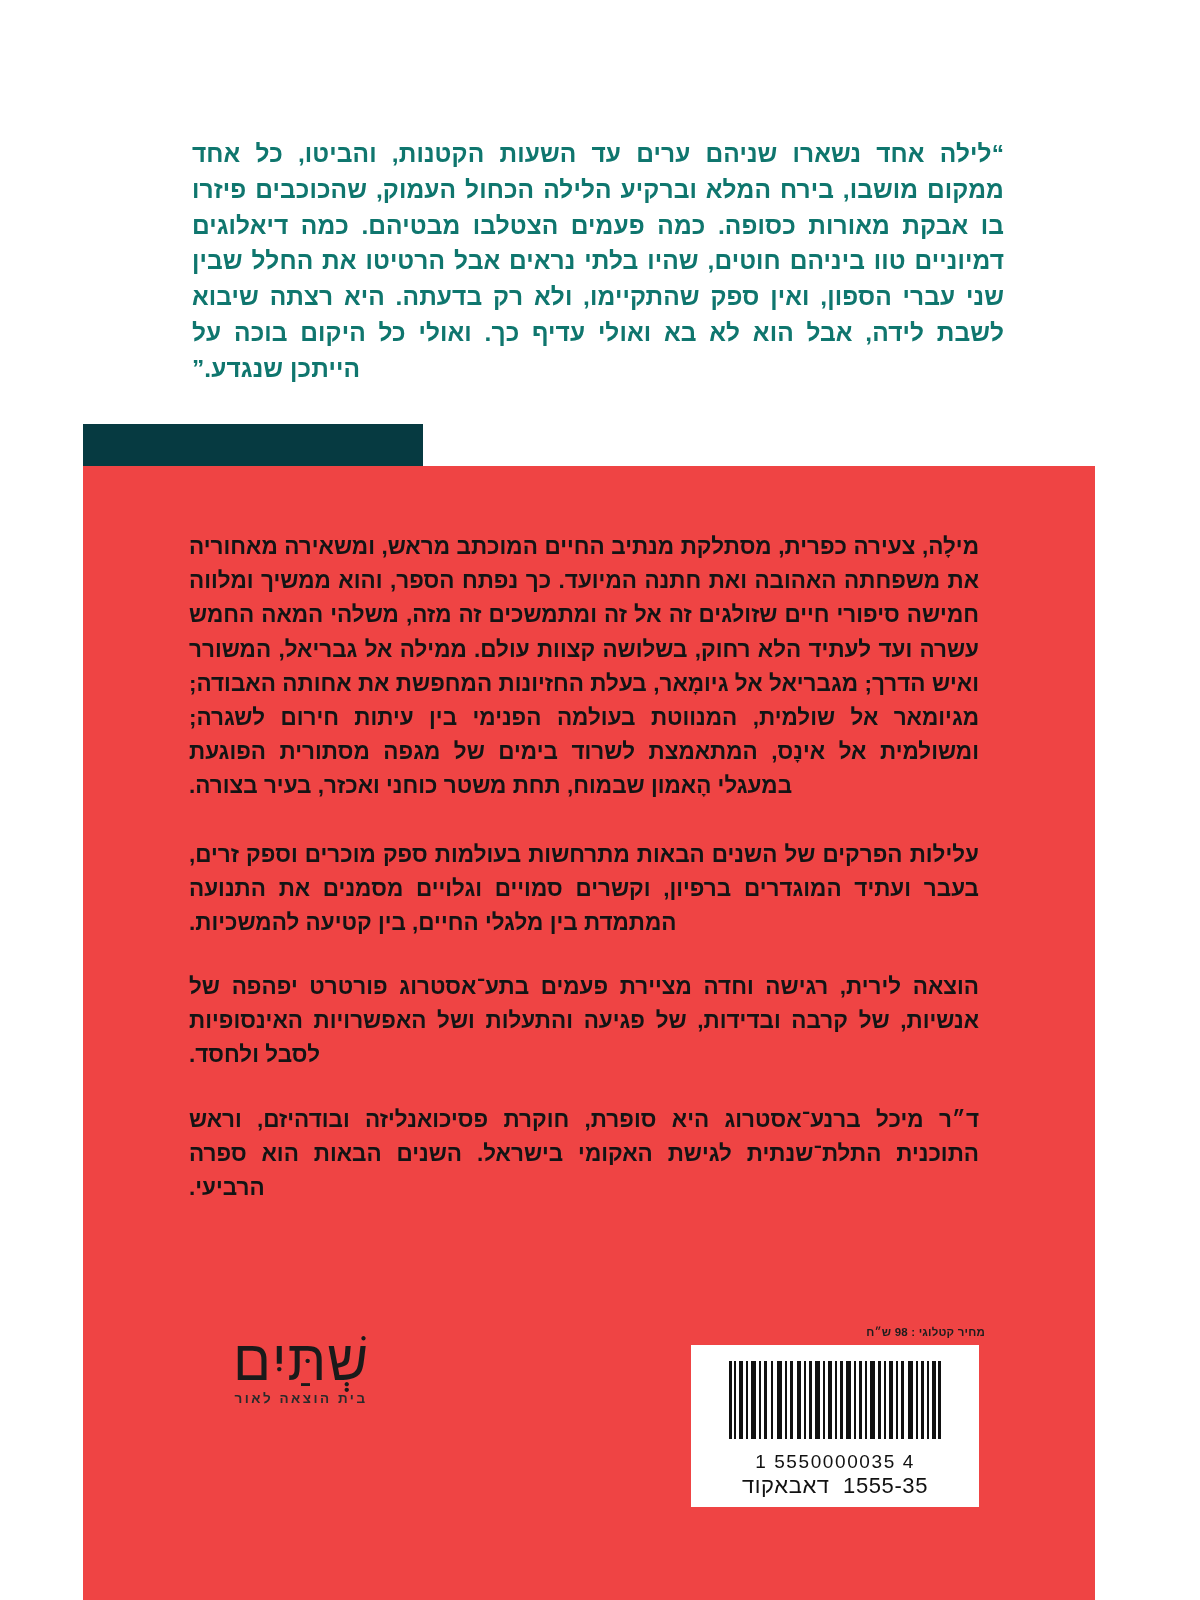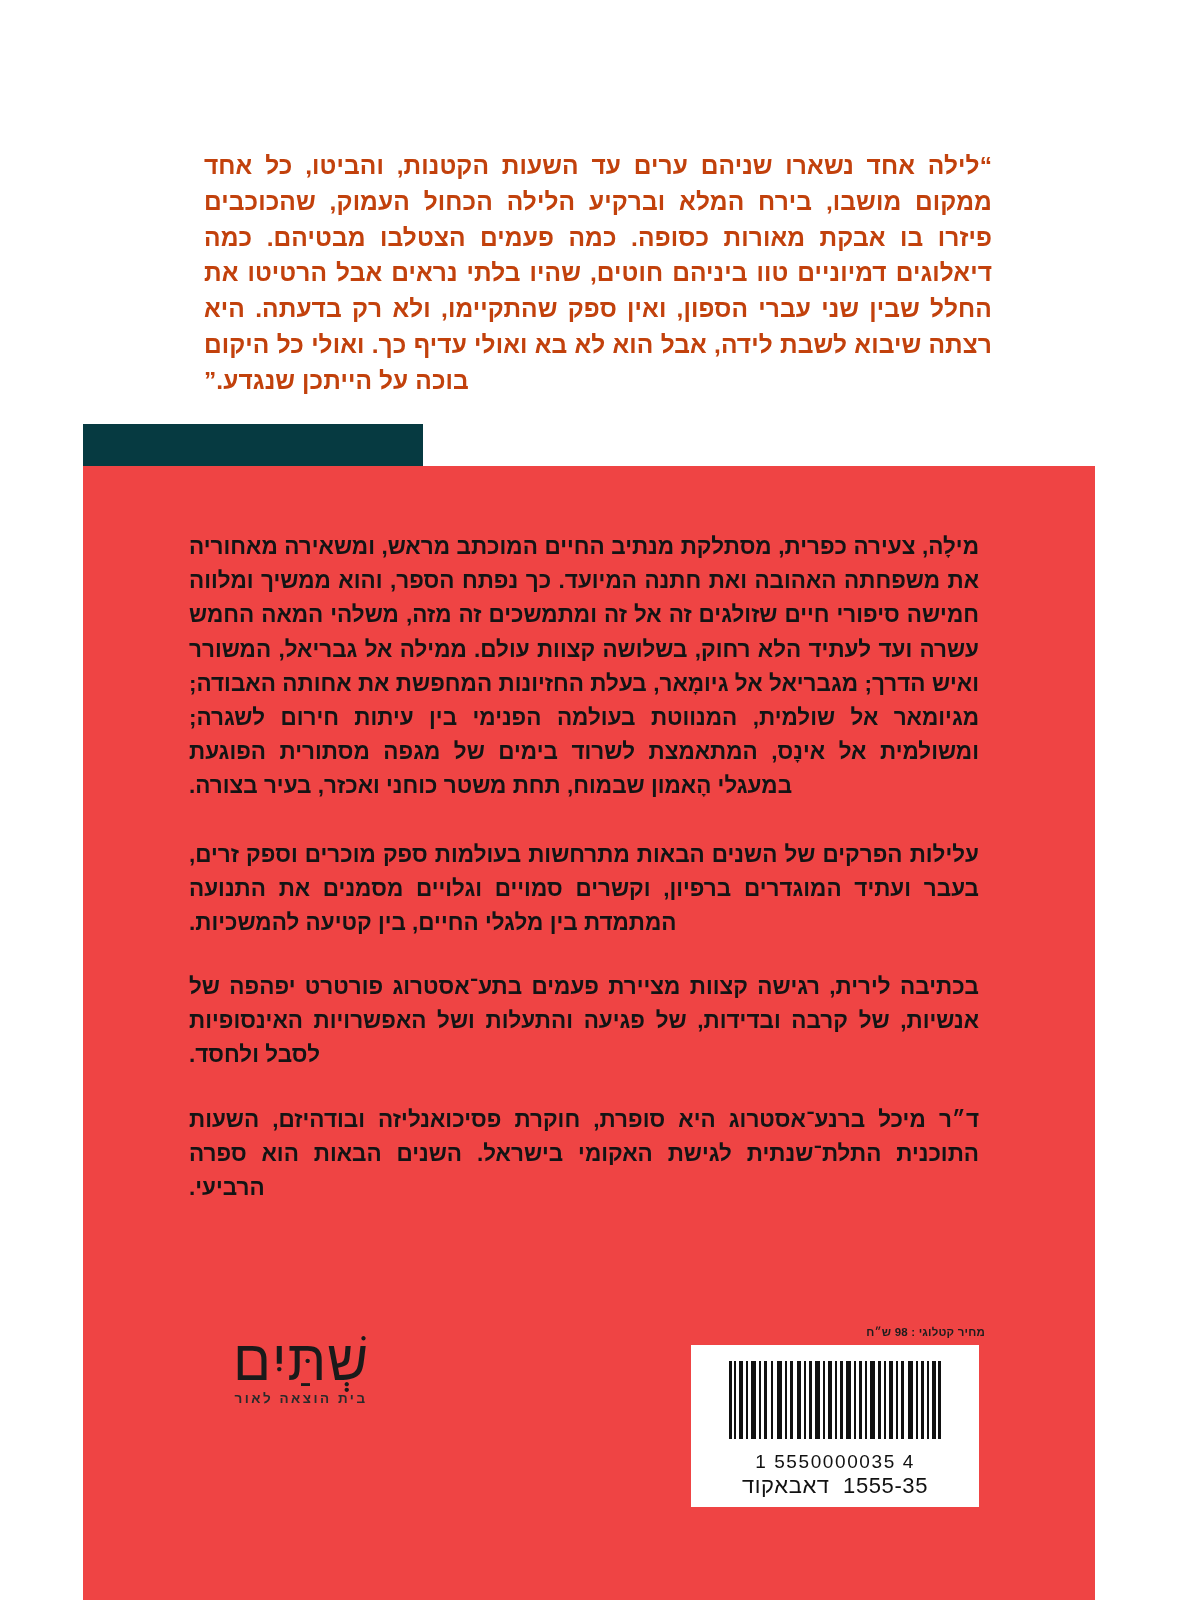--- a/index.html
+++ b/index.html
@@ -26,22 +26,22 @@
     width: 812px;
     direction: rtl;
     text-align: justify;
     text-align-last: left;
   }
   .quote-text {
     font-size: 24.5px;
     line-height: 1.46;
     letter-spacing: 0.1px;
     font-weight: 600;
-    color: #c2410c;
-    margin: 12px;
+    color: #0f766e;
+    margin: 0;
     white-space: pre-wrap;
   }
 
   
   .accent-bar {
     position: absolute;
     left: 83px;
     top: 424px;
     width: 340px;
     height: 42px;
@@ -180,25 +180,25 @@
 
   <div class="blurb">
 
     <p class="gap-para">מילָה, צעירה כפרית, מסתלקת מנתיב החיים המוכתב מראש, ומשאירה מאחוריה את משפחתה האהובה ואת חתנה המיועד. כך נפתח הספר, והוא ממשיך ומלווה חמישה סיפורי חיים שזולגים זה אל זה ומתמשכים זה מזה, משלהי המאה החמש עשרה ועד לעתיד הלא רחוק, בשלושה קצוות עולם. ממילה אל גבריאל, המשורר ואיש הדרך; מגבריאל אל גיומָאר, בעלת החזיונות המחפשת את אחותה האבודה; מגיומאר אל שולמית, המנווטת בעולמה הפנימי בין עיתות חירום לשגרה; ומשולמית אל אינָס, המתאמצת לשרוד בימים של מגפה מסתורית הפוגעת במעגלי הָאמון שבמוח, תחת משטר כוחני ואכזר, בעיר בצורה.</p>
 
     <p>
       <span>עלילות הפרקים של </span><b>השנים הבאות</b><span> מתרחשות בעולמות ספק מוכרים וספק זרים, בעבר ועתיד המוגדרים ברפיון, וקשרים סמויים וגלויים מסמנים את התנועה המתמדת בין מלגלי החיים, בין קטיעה להמשכיות.</span>
     </p>
 
     <p>
-      <span>בכתיבה לירית, רגישה קצוות מציירת </span><b>פעמים בתע־אסטרוג</b><span> פורטרט יפהפה של אנשיות, של קרבה ובדידות, של פגיעה והתעלות ושל האפשרויות האינסופיות לסבל ולחסד.</span>
+      <span>הוצאה לירית, רגישה וחדה מציירת </span><b>פעמים בתע־אסטרוג</b><span> פורטרט יפהפה של אנשיות, של קרבה ובדידות, של פגיעה והתעלות ושל האפשרויות האינסופיות לסבל ולחסד.</span>
     </p>
 
     <p>
-      <span>ד״ר מיכל ברנע־אסטרוג היא סופרת, חוקרת פסיכואנליזה ובודהיזם, השעות התוכנית התלת־שנתית לגישת האקומי בישראל. </span><b>השנים הבאות</b><span> הוא ספרה הרביעי.</span>
+      <span>ד״ר מיכל ברנע־אסטרוג היא סופרת, חוקרת פסיכואנליזה ובודהיזם, וראש התוכנית התלת־שנתית לגישת האקומי בישראל. </span><b>השנים הבאות</b><span> הוא ספרה הרביעי.</span>
     </p>
 
   </div>
 
   <div class="bottom-row">
 
     <div class="barcode-group">
       <div class="price-line">מחיר קטלוגי : 98 ש״ח</div>
       <div class="barcode-box">
         <svg class="barcode-bars" viewBox="0 0 212 84" preserveAspectRatio="none">

